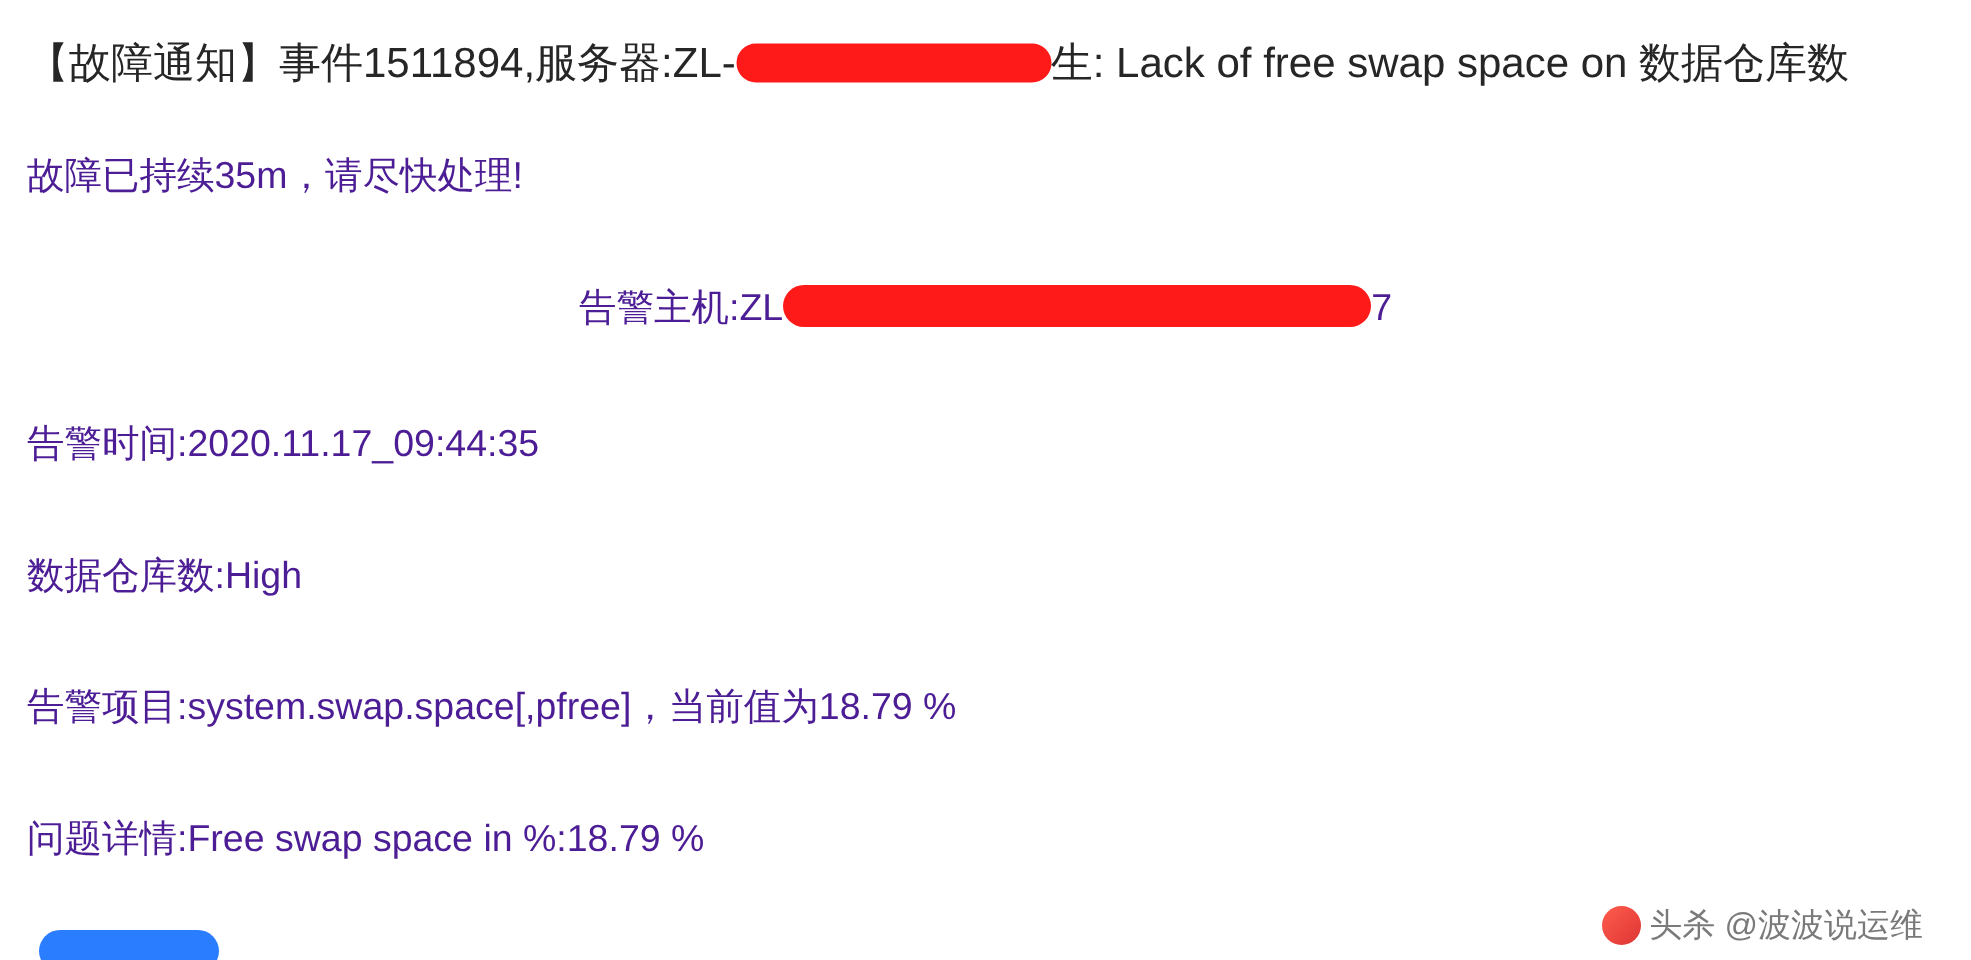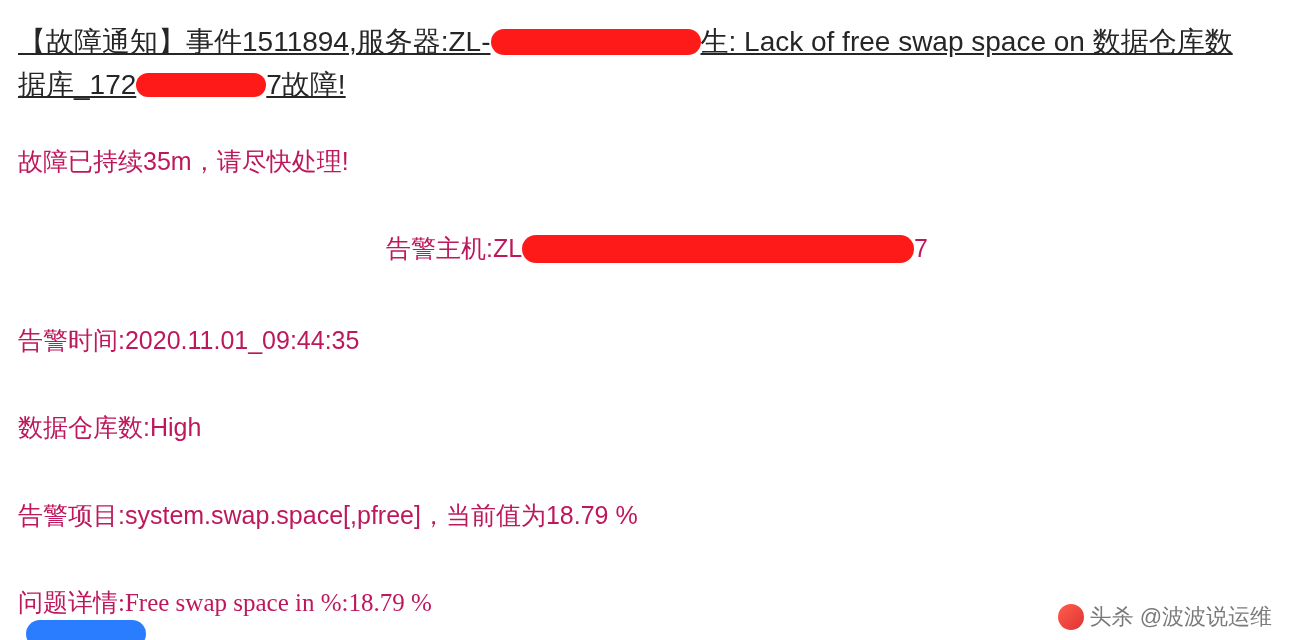--- a/index.html
+++ b/index.html
@@ -15,46 +15,45 @@
     }
     .title-block {
       font-size: 28px;
       line-height: 1.55;
       color: #262626;
       margin-bottom: 36px;
       font-weight: 400;
     }
     .title-line {
       white-space: nowrap;
-      text-decoration: underline;
     }
     .line {
       font-size: 25px;
       line-height: 1.5;
-      color: #be185d;
+      color: #4c1d95;
       margin-bottom: 50px;
       font-weight: 400;
       white-space: nowrap;
     }
     .line.host-line { margin-bottom: 54px; text-align: center; }
-    .line.last { margin-bottom: 16px; font-family: Liberation Serif, serif; }
+    .line.last { margin-bottom: 16px; }
     .redact {
       display: inline-block;
       background: #ff1a1a;
       border-radius: 14px;
       vertical-align: middle;
       position: relative;
       top: -2px;
     }
     .redact.r1 { width: 210px; height: 26px; }
     .redact.r2 { width: 130px; height: 24px; }
     .redact.r3 { width: 392px; height: 28px; border-radius: 16px; }
     .watermark {
       position: absolute;
-      right: 42px;
+      right: 32px;
       bottom: 8px;
       font-size: 22px;
       color: #7a7a7a;
       display: flex;
       align-items: center;
       gap: 6px;
       font-weight: 400;
     }
     .watermark .avatar {
       width: 26px;
@@ -73,32 +72,29 @@
       border-radius: 14px;
     }
   </style>
 </head>
 <body>
 
 <div class="title-block">
   <div class="title-line">
     <span>【故障通知】事件1511894,服务器:ZL-</span><span class="redact r1"></span><span>生: Lack of free swap space on 数据仓库数</span>
   </div>
-  <div class="title-line">
-    <span>据库_172</span><span class="redact r2"></span><span>7故障!</span>
-  </div>
 </div>
 
 <div class="line">故障已持续35m，请尽快处理!</div>
 
 <div class="line host-line">
   <span>告警主机:ZL</span><span class="redact r3"></span><span>7</span>
 </div>
 
-<div class="line">告警时间:2020.11.01_09:44:35</div>
+<div class="line">告警时间:2020.11.17_09:44:35</div>
 
 <div class="line">数据仓库数:High</div>
 
 <div class="line">告警项目:system.swap.space[,pfree]，当前值为18.79 %</div>
 
 <div class="line last">问题详情:Free swap space in %:18.79 %</div>
 
 <div class="blue-chip"></div>
 
 <div class="watermark">

